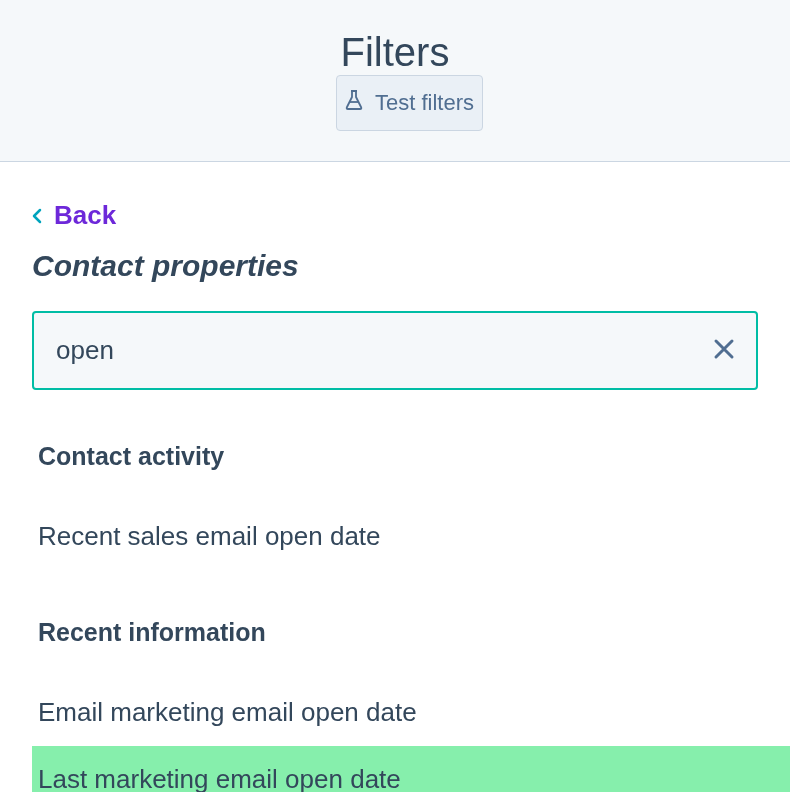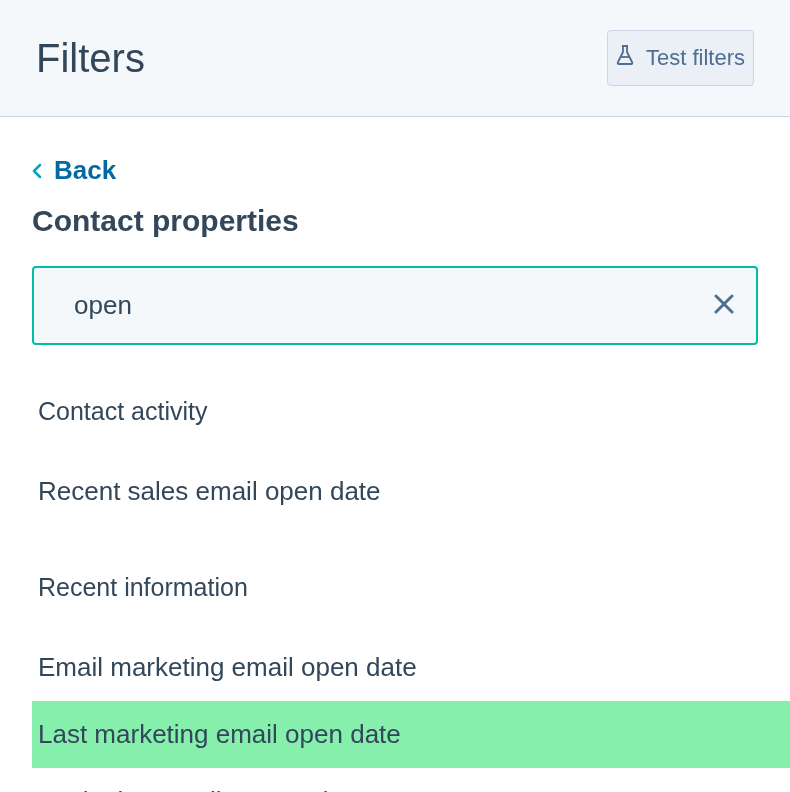--- a/index.html
+++ b/index.html
@@ -14,20 +14,21 @@
       height: 792px;
       overflow: hidden;
     }
     .header {
       background: #f5f8fa;
       border-bottom: 1px solid #cbd6e2;
       padding: 30px 36px;
       display: flex;
       justify-content: space-between;
       align-items: center;
+      flex-direction: column;
     }
     .header-title {
       font-size: 40px;
       font-weight: 400;
       color: #33475b;
     }
     .test-filters-btn {
       background: #eaf0f6;
       border: 1px solid #cbd6e2;
       border-radius: 4px;
@@ -44,43 +45,44 @@
       width: 18px;
       height: 20px;
     }
     .content {
       padding: 38px 32px 0 32px;
     }
     .back-link {
       display: flex;
       align-items: center;
       gap: 12px;
-      color: #0369a1;
+      color: #6d28d9;
       font-size: 26px;
       font-weight: 600;
       cursor: pointer;
       margin-bottom: 18px;
     }
     .back-link svg {
       width: 10px;
       height: 16px;
     }
     .section-title {
       font-size: 30px;
       font-weight: 700;
       color: #33475b;
       margin-bottom: 28px;
+      font-style: italic;
     }
     .search-wrapper {
       position: relative;
       margin-bottom: 36px;
     }
     .search-input {
       width: 100%;
-      padding: 22px 60px 22px 40px;
+      padding: 22px 60px 22px 22px;
       font-size: 26px;
       color: #33475b;
       background: #f5f8fa;
       border: 2px solid #00bda5;
       border-radius: 4px;
       outline: none;
     }
     .clear-btn {
       position: absolute;
       right: 20px;
@@ -96,21 +98,21 @@
     .clear-btn svg {
       width: 24px;
       height: 24px;
     }
     .results {
       margin-left: 6px;
       margin-right: -32px;
     }
     .group-header {
       font-size: 25px;
-      font-weight: 400;
+      font-weight: 700;
       color: #33475b;
       padding: 16px 0;
       margin-bottom: 16px;
     }
     .result-item {
       font-size: 26px;
       font-weight: 400;
       color: #33475b;
       padding: 18px 0 18px 0;
       cursor: pointer;

